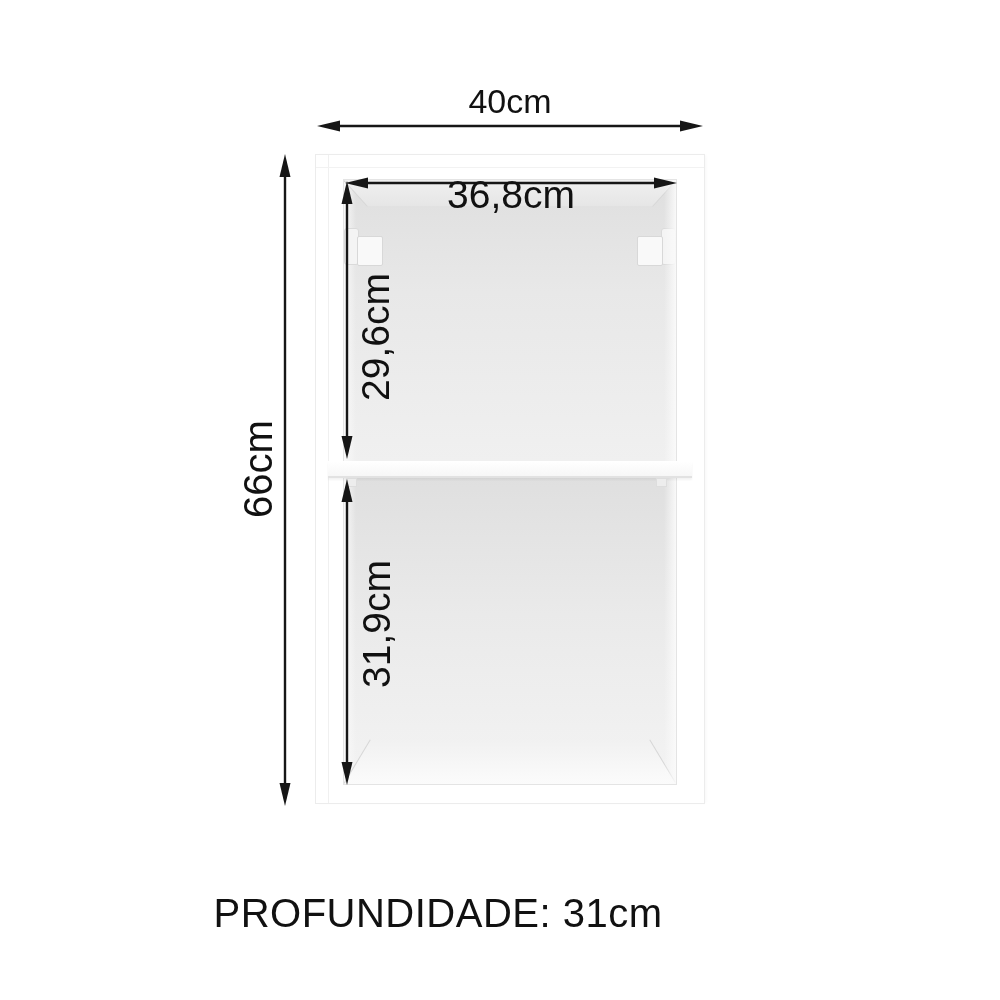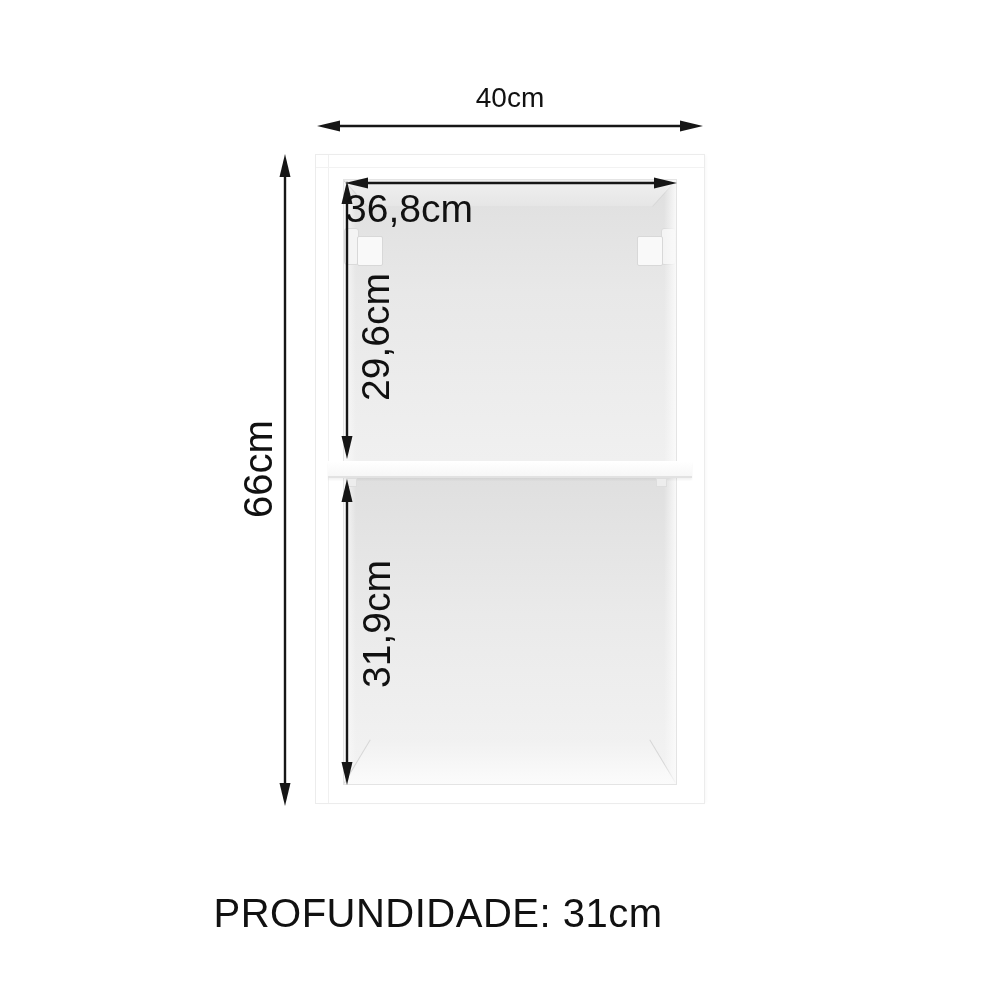--- a/index.html
+++ b/index.html
@@ -124,22 +124,22 @@
 
   
   .dim-label {
     position: absolute;
     color: #111111;
     font-size: 39px;
     line-height: 1;
     white-space: nowrap;
     z-index: 4;
   }
-  .label-outer-width  { left: 316px; top: 84px; width: 388px; text-align: center; font-size: 28px; }
-  .label-inner-width  { left: 345px; top: 189px; width: 332px; text-align: left; }
+  .label-outer-width  { left: 316px; top: 84px; width: 388px; text-align: center; font-size: 34px; }
+  .label-inner-width  { left: 345px; top: 175px; width: 332px; text-align: center; }
   .label-outer-height { left: 258px; top: 469px; transform: translate(-50%, -50%) rotate(-90deg); font-size: 40px; }
   .label-upper-height { left: 375px; top: 337px; transform: translate(-50%, -50%) rotate(-90deg); }
   .label-lower-height { left: 376px; top: 624px; transform: translate(-50%, -50%) rotate(-90deg); }
   .label-depth        { left: 0; top: 893px; width: 876px; text-align: center; font-size: 40px; letter-spacing: 0.5px; }
 </style>
 </head>
 <body>
 
 <div class="stage">
 

